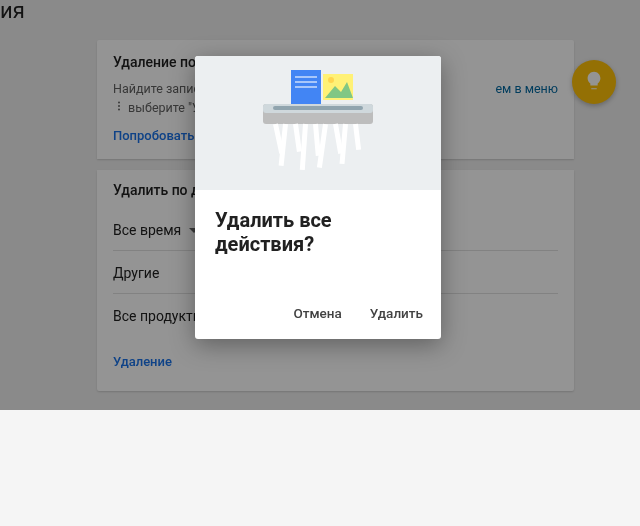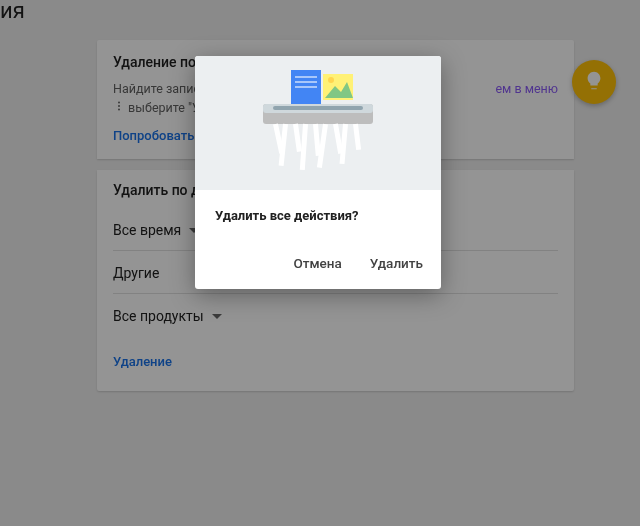--- a/index.html
+++ b/index.html
@@ -10,21 +10,21 @@
     overflow: hidden;
     font-family: Roboto, Arial, sans-serif;
     background: #f5f5f5;
     color: #212121;
     font-size: 13px;
   }
 
   .page {
     position: relative;
     width: 640px;
-    height: 526px;
+    height: 410px;
     background: #eeeeee;
   }
 
   .page-title {
     position: absolute;
     top: -2px;
     left: 0;
     font-size: 22px;
     color: #212121;
   }
@@ -144,23 +144,23 @@
     align-items: center;
     justify-content: center;
     position: relative;
   }
 
   .dialog-body {
     padding: 18px 20px 6px 20px;
   }
 
   .dialog-title {
-    font-size: 13px;
-    color: #212121;
-    margin: 0 0 14px 0;
+    font-size: 20px;
+    color: #212121;
+    margin: 0 0 31px 0;
   }
 
   .dialog-text {
     font-size: 12.8px;
     line-height: 1.45;
     color: #616161;
     margin: 0 0 14px 0;
   }
 
   .dialog-text a { color: #1a73e8; text-decoration: none; }
@@ -188,21 +188,21 @@
 <body>
 
 <div class="page">
 
   <div class="page-title">ия</div>
 
   <div class="card">
     <h2>Удаление по темам или</h2>
     <p class="hint">
       <span>Найдите запись по клю</span>
-      <span style="float:right;color:#8b5cf6;">ем в меню</span><br>
+      <span style="float:right;color:#0369a1;">ем в меню</span><br>
       <span class="more-icon">
         <svg width="12" height="12" viewBox="0 0 24 24">
             <circle cx="12" cy="5" r="2" fill="#666"></circle>
             <circle cx="12" cy="12" r="2" fill="#666"></circle>
             <circle cx="12" cy="19" r="2" fill="#666"></circle>
           </svg>
       </span>
       <span> выберите "Удалить р</span>
     </p>
     <span class="link">Попробовать</span>

